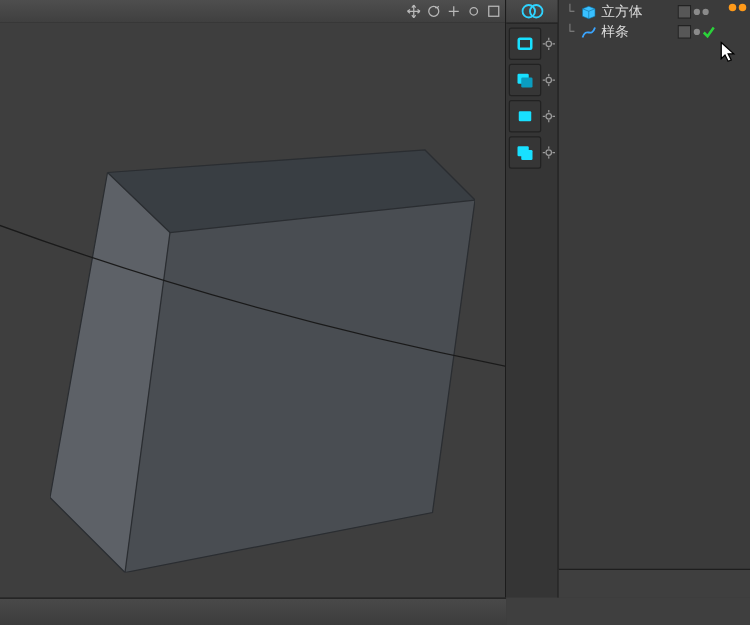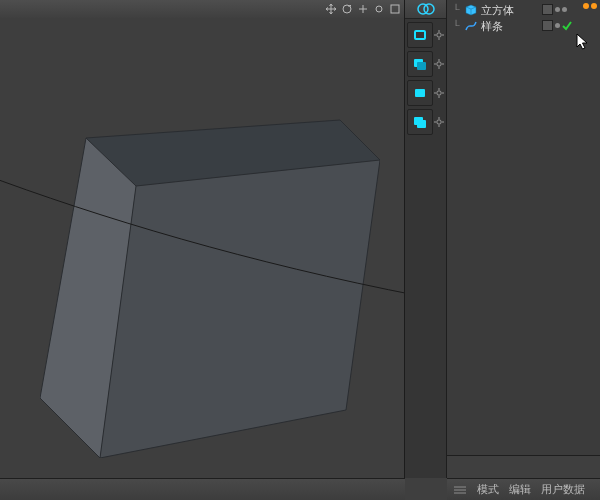--- a/index.html
+++ b/index.html
@@ -385,33 +385,19 @@
       </div>
 
       <div class="right-edge-dots">
         <div class="dot-orange"></div>
           <div class="dot-orange"></div>
       </div>
 
       <div class="hsplit"></div>
     </div>
 
-    <div class="attr-tabs">
-      <span class="hatches">
-        <svg width="12" height="12" viewBox="0 0 12 12">
-            <g stroke="#8d8d8d">
-              <line x1="0" y1="3" x2="12" y2="3"></line>
-              <line x1="0" y1="6" x2="12" y2="6"></line>
-              <line x1="0" y1="9" x2="12" y2="9"></line>
-            </g>
-          </svg>
-      </span>
-      <span>模式</span>
-      <span>编辑</span>
-      <span>用户数据</span>
-    </div>
   </div>
 
   <svg class="cursor" viewBox="0 0 14 18">
     <polygon points="1,1 1,14 4,11 6.5,16 9,15 6.5,10 11,10" fill="#ffffff" stroke="#000000" stroke-width="1"></polygon>
   </svg>
 
 </div>
 
 </body></html>

